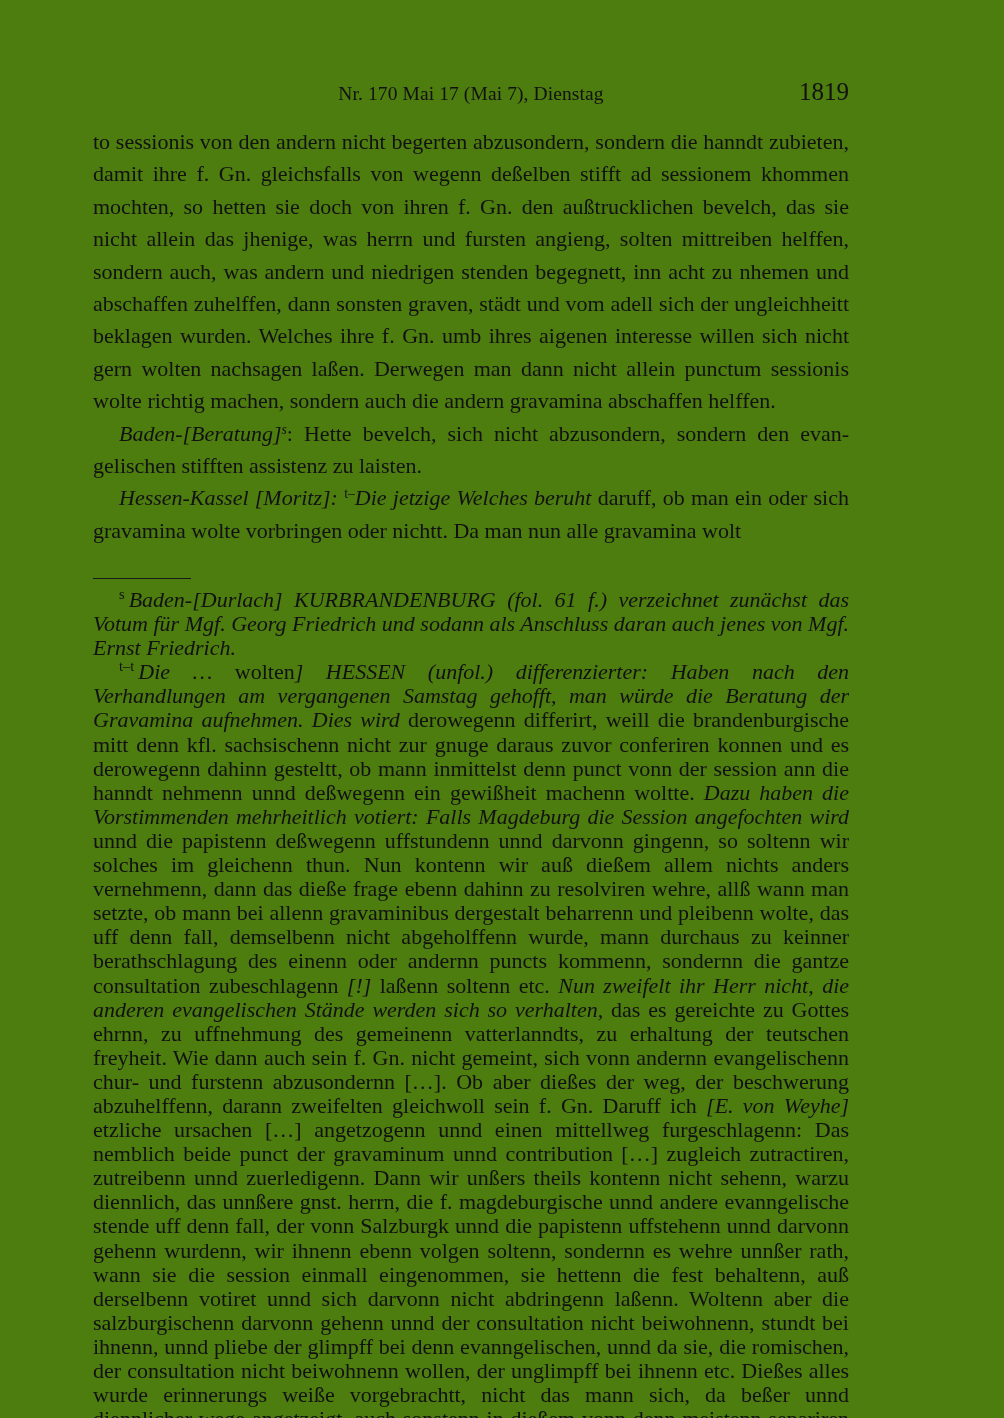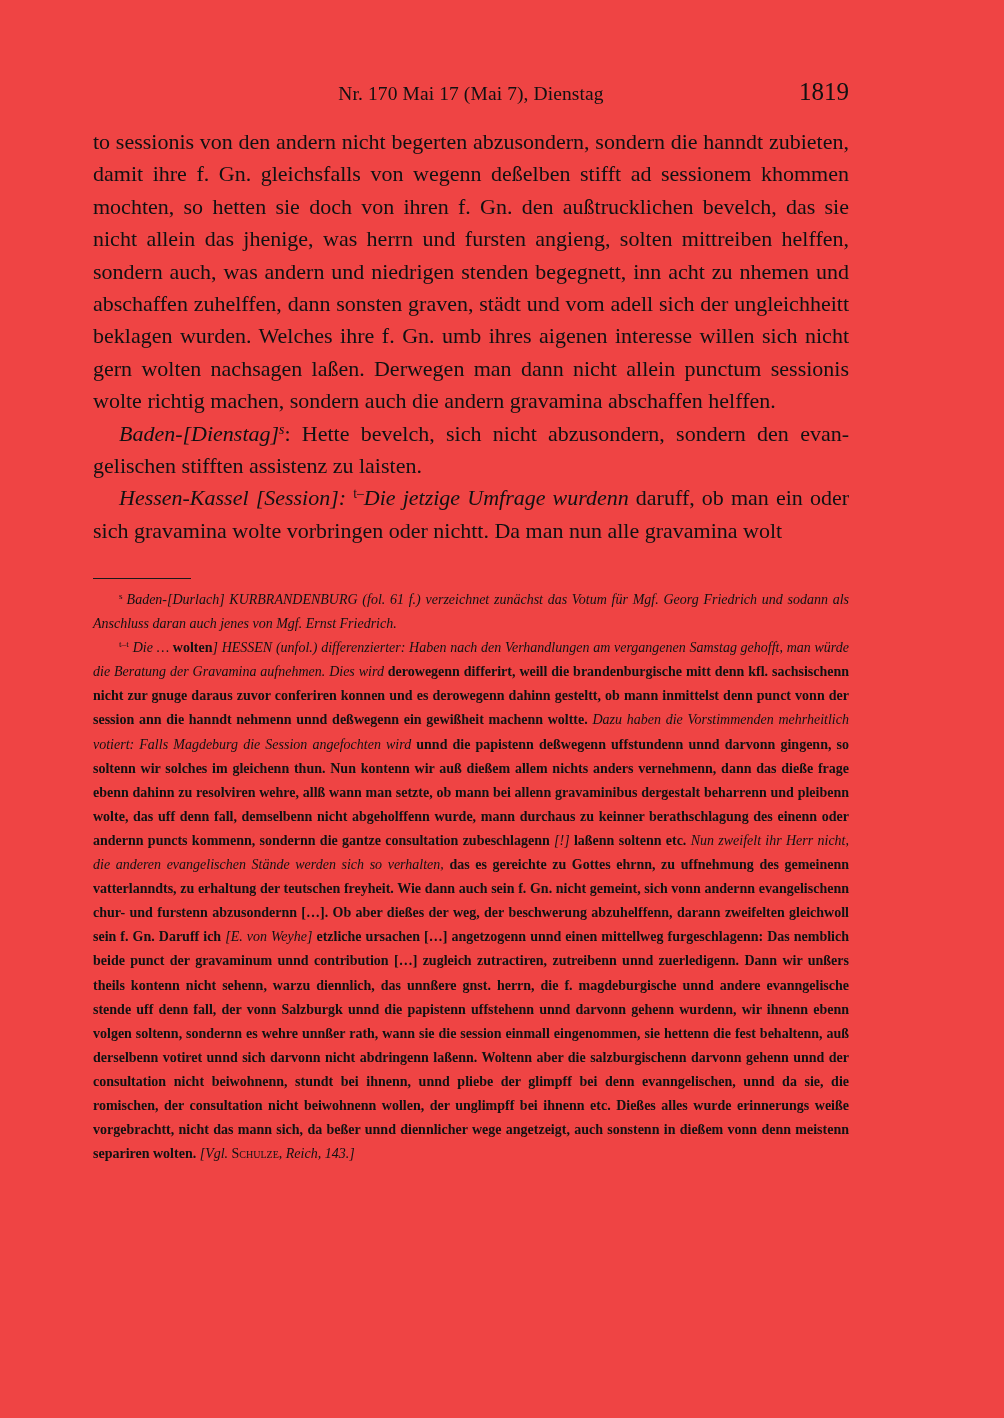--- a/index.html
+++ b/index.html
@@ -8,21 +8,21 @@
     background: #ffffff;
   }
   body {
     font-family: "Liberation Serif", "DejaVu Serif", serif;
     color: #111111;
   }
   .page {
     position: relative;
     width: 1004px;
     height: 1418px;
-    background: #ef4444;
+    background: #4d7c0f;
     box-sizing: border-box;
     overflow: hidden;
   }
   .content {
     position: absolute;
     left: 93px;
     top: 74px;
     width: 756px;
   }
   
@@ -83,36 +83,36 @@
     top: 578px;
     width: 756px;
   }
   .fn-rule {
     width: 98px;
     height: 0;
     border-top: 1.4px solid #1a1a1a;
     margin: 0 0 9px 0;
   }
   .fn {
-    font-size: 14px;
+    font-size: 22px;
     line-height: 24.1px;
     text-align: justify;
     text-justify: inter-word;
     margin: 0;
     text-indent: 26px;
   }
   .fn .fn-mark {
     font-size: 0.66em;
     vertical-align: 0.54em;
     line-height: 0;
     font-style: normal;
     padding-right: 4px;
   }
   .fn .it { font-style: italic; }
-  .fn .rm { font-style: normal; font-weight: bold; }
+  .fn .rm { font-style: normal; }
   .sc {
     font-variant: small-caps;
   }
   .fn-all-italic { font-style: italic; }
 </style>
 </head>
 <body>
 
 <div class="page">
 
@@ -121,23 +121,23 @@
     <div class="runninghead">
       <div class="rh-title">Nr. 170 Mai 17 (Mai 7), Dienstag</div>
       <div class="rh-folio">1819</div>
     </div>
 
     <div class="body-block">
 
       <p>to sessionis von den andern nicht begerten abzusondern, sondern die hanndt zubieten, damit ihre f. Gn. gleichsfalls von wegenn deßelben stifft ad sessionem khommen mochten, so hetten sie doch von ihren f. Gn. den außtrucklichen bevelch, das sie nicht allein das jhenige, was herrn und fursten angieng, solten mittreiben helffen, sondern auch, was andern und niedrigen stenden begegnett, inn acht zu nhemen und abschaffen zuhelffen, dann sonsten graven, städt und vom adell sich der ungleichheitt beklagen wurden. Welches ihre f. Gn. umb ihres aigenen interesse willen sich nicht gern wolten nachsagen laßen. Derwegen man dann nicht allein punctum sessionis wolte richtig machen, sondern auch die andern gravamina abschaffen helffen.</p>
 
 
-      <p class="indent"><span class="speaker">Baden-[Dienstag]</span><sup class="note-i">s</sup><span>:</span><span> Hette bevelch, sich nicht abzusondern, sondern den evan­gelischen stifften assistenz zu laisten.</span></p>
+      <p class="indent"><span class="speaker">Baden-[Beratung]</span><sup class="note-i">s</sup><span>:</span><span> Hette bevelch, sich nicht abzusondern, sondern den evan­gelischen stifften assistenz zu laisten.</span></p>
 
-      <p class="indent"><span class="speaker">Hessen-Kassel [Session]:</span> <sup class="note">t–</sup><span class="speaker">Die jetzige Umfrage wurdenn</span><span> daruff, ob man ein oder sich gravamina wolte vorbringen oder nichtt. Da man nun alle gravamina wolt</span></p>
+      <p class="indent"><span class="speaker">Hessen-Kassel [Moritz]:</span> <sup class="note">t–</sup><span class="speaker">Die jetzige Welches beruht</span><span> daruff, ob man ein oder sich gravamina wolte vorbringen oder nichtt. Da man nun alle gravamina wolt</span></p>
 
     </div>
   </div>
 
   <div class="footnotes">
     <div class="fn-rule"></div>
 
     <p class="fn fn-all-italic"><span class="fn-mark">s</span><span class="it">Baden-[Durlach] KURBRANDENBURG (fol. 61 f.) verzeichnet zunächst das Votum für Mgf. Georg Friedrich und sodann als Anschluss daran auch jenes von Mgf. Ernst Friedrich.</span></p>
 
     <p class="fn"><span class="fn-mark">t–t</span><span class="it">Die … </span><span class="rm">wolten</span><span class="it">] HESSEN (unfol.) differenzierter: Haben nach den Verhandlungen am vergangenen Samstag gehofft, man würde die Beratung der Gravamina aufnehmen. Dies wird </span><span class="rm">derowegenn differirt, weill die brandenburgische mitt denn kfl. sachsischenn nicht zur gnuge daraus zuvor conferiren konnen und es derowegenn dahinn gesteltt, ob mann inmittelst denn punct vonn der session ann die hanndt nehmenn unnd deßwegenn ein gewißheit machenn woltte. </span><span class="it">Dazu haben die Vorstimmenden mehrheitlich votiert: Falls Magdeburg die Session angefochten wird </span><span class="rm">unnd die papistenn deßwegenn uffstundenn unnd darvonn gingenn, so soltenn wir solches im gleichenn thun. Nun kontenn wir auß dießem allem nichts anders vernehmenn, dann das dieße frage ebenn dahinn zu resolviren wehre, allß wann man setzte, ob mann bei allenn gravaminibus dergestalt beharrenn und pleibenn wolte, das uff denn fall, demselbenn nicht abgeholffenn wurde, mann durchaus zu keinner berathschlagung des einenn oder andernn puncts kommenn, sondernn die gantze consultation zubeschlagenn </span><span class="it">[!] </span><span class="rm">laßenn soltenn etc. </span><span class="it">Nun zweifelt ihr Herr nicht, die anderen evangelischen Stände werden sich so verhalten, </span><span class="rm">das es gereichte zu Gottes ehrnn, zu uffnehmung des gemeinenn vatterlanndts, zu erhaltung der teutschen freyheit. Wie dann auch sein f. Gn. nicht gemeint, sich vonn andernn evangelischenn chur- und furstenn abzusondernn […]. Ob aber dießes der weg, der beschwerung abzuhelffenn, darann zweifelten gleichwoll sein f. Gn. Daruff ich </span><span class="it">[E. von Weyhe] </span><span class="rm">etzliche ursachen […] angetzogenn unnd einen mittellweg furgeschlagenn: Das nemblich beide punct der gravaminum unnd contribution […] zugleich zutractiren, zutreibenn unnd zuerledigenn. Dann wir unßers theils kontenn nicht sehenn, warzu diennlich, das unnßere gnst. herrn, die f. magdeburgische unnd andere evanngelische stende uff denn fall, der vonn Salzburgk unnd die papistenn uffstehenn unnd darvonn gehenn wurdenn, wir ihnenn ebenn volgen soltenn, sondernn es wehre unnßer rath, wann sie die session einmall eingenommen, sie hettenn die fest behaltenn, auß derselbenn votiret unnd sich darvonn nicht abdringenn laßenn. Woltenn aber die salzburgischenn darvonn gehenn unnd der consultation nicht beiwohnenn, stundt bei ihnenn, unnd pliebe der glimpff bei denn evanngelischen, unnd da sie, die romischen, der consultation nicht beiwohnenn wollen, der unglimpff bei ihnenn etc. Dießes alles wurde erinnerungs weiße vorgebrachtt, nicht das mann sich, da beßer unnd diennlicher wege angetzeigt, auch sonstenn in dießem vonn denn meistenn separiren wolten. </span><span class="it">[Vgl. </span><span class="sc">Schulze</span><span class="it">, Reich, 143.]</span></p>

